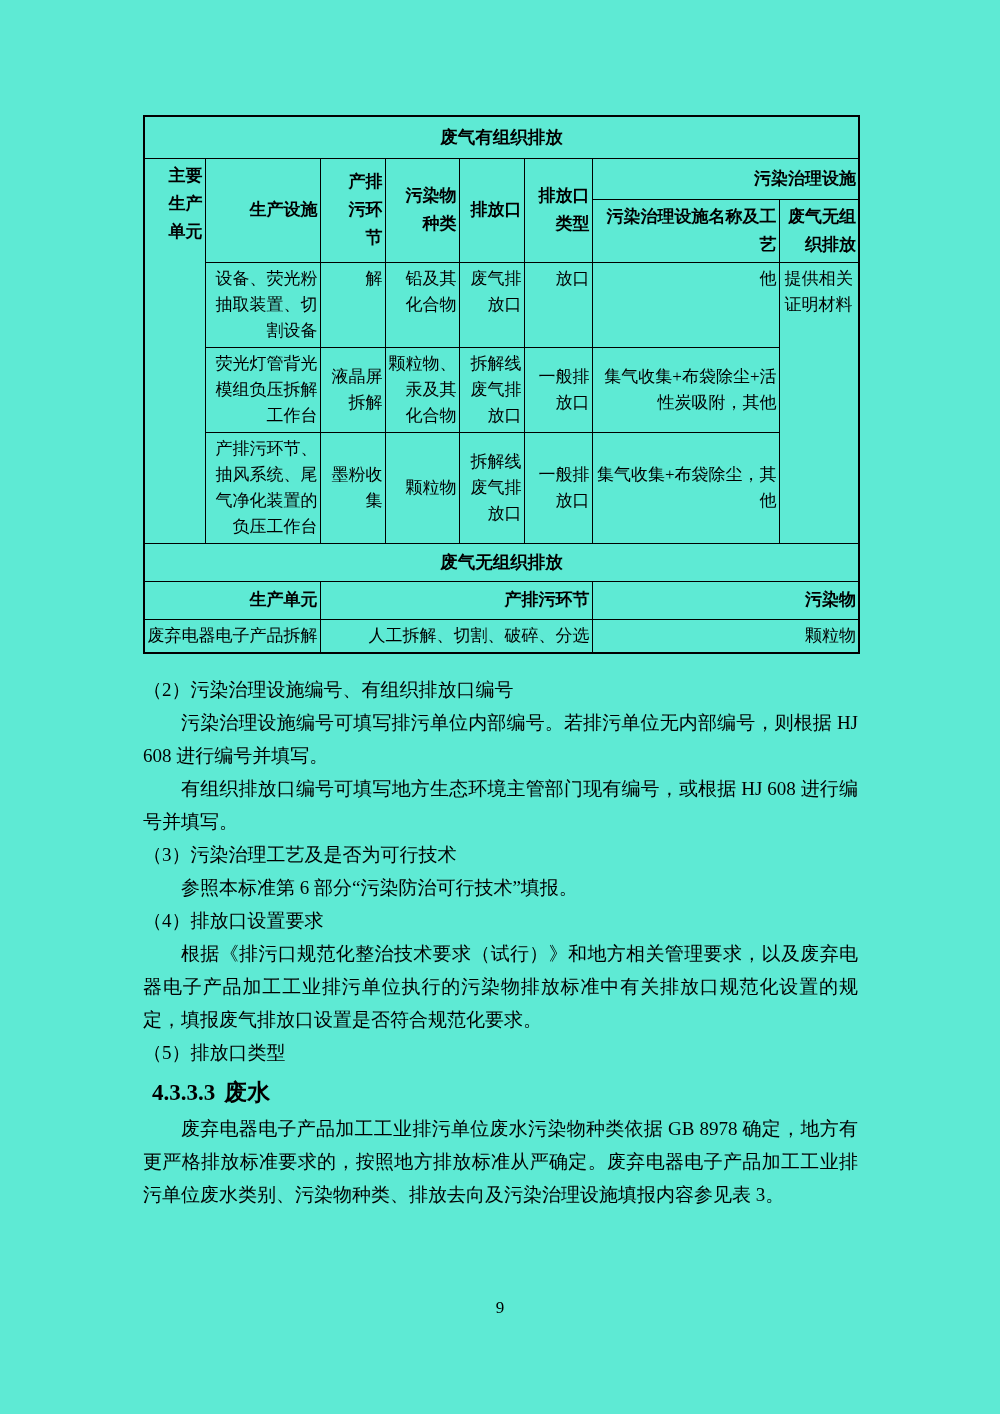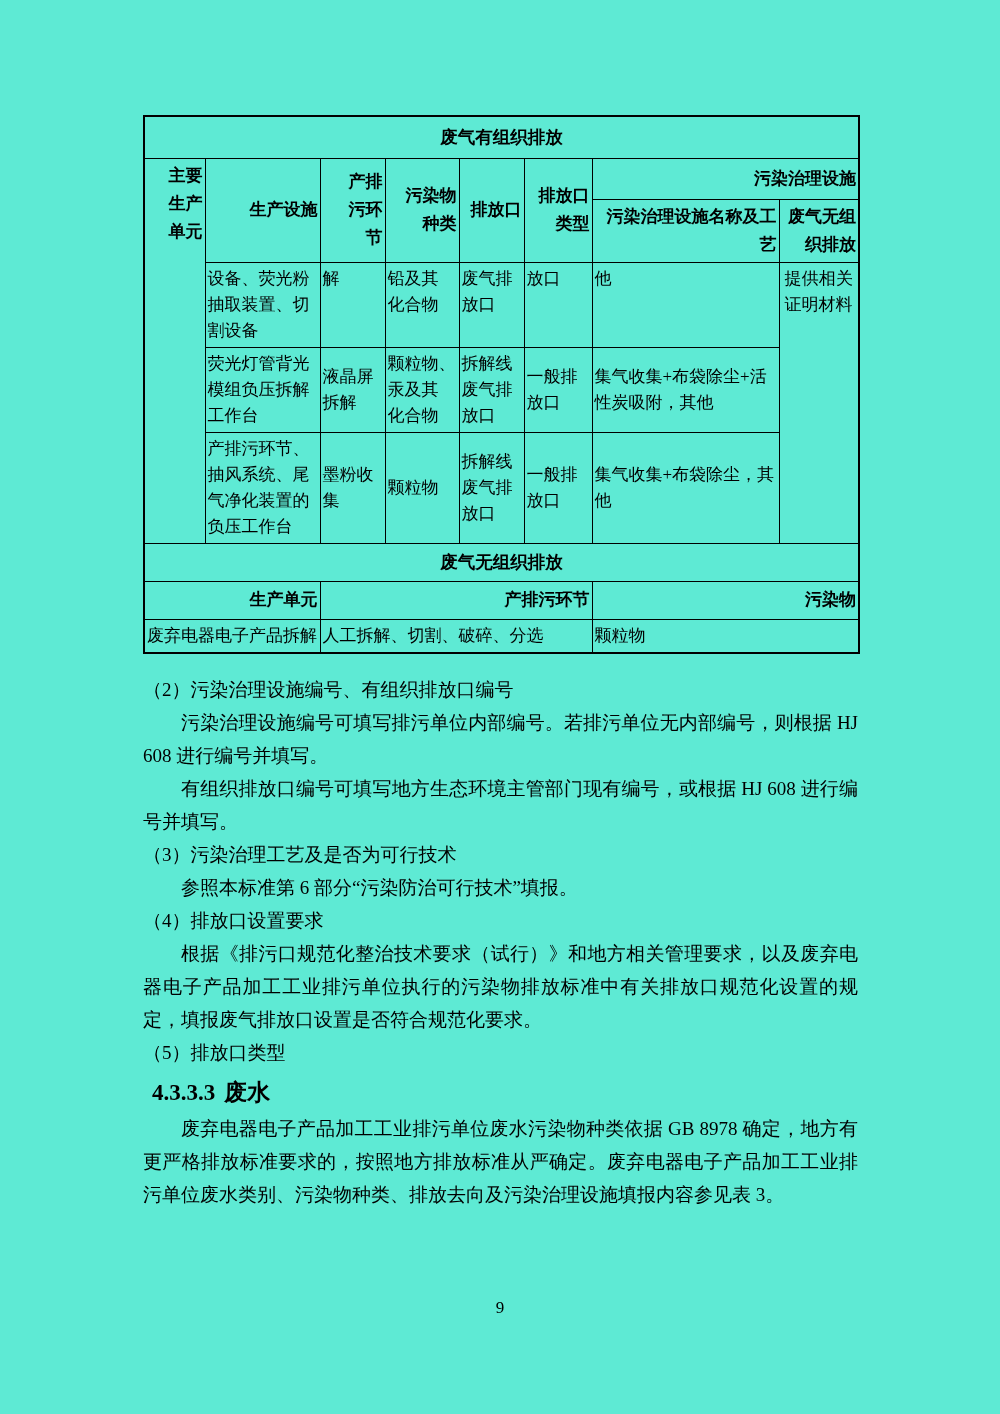--- a/index.html
+++ b/index.html
@@ -20,21 +20,21 @@
     white-space:pre-line;
     overflow:hidden;
   }
   table.emissions th, .th-like {
     font-family:"Liberation Sans","DejaVu Sans",sans-serif;
     font-weight:bold; font-size:17px; line-height:28px;
     text-align:right; vertical-align:middle;
   }
   td.data {
     font-size:17px; line-height:26px;
-    text-align:left; vertical-align:middle;
+    text-align:right; vertical-align:middle;
     font-family:"Liberation Serif","DejaVu Serif",serif;
   }
   .table-title {
     font-family:"Liberation Sans","DejaVu Sans",sans-serif;
     font-weight:bold; font-size:17.5px; text-align:center; vertical-align:middle;
   }
   .v-top { vertical-align:top !important; }
   .cell-justify { text-align:justify !important; padding:3px 5px !important; }
   tr.r-title  { height:42px; }
   tr.r-h1     { height:41px; }

